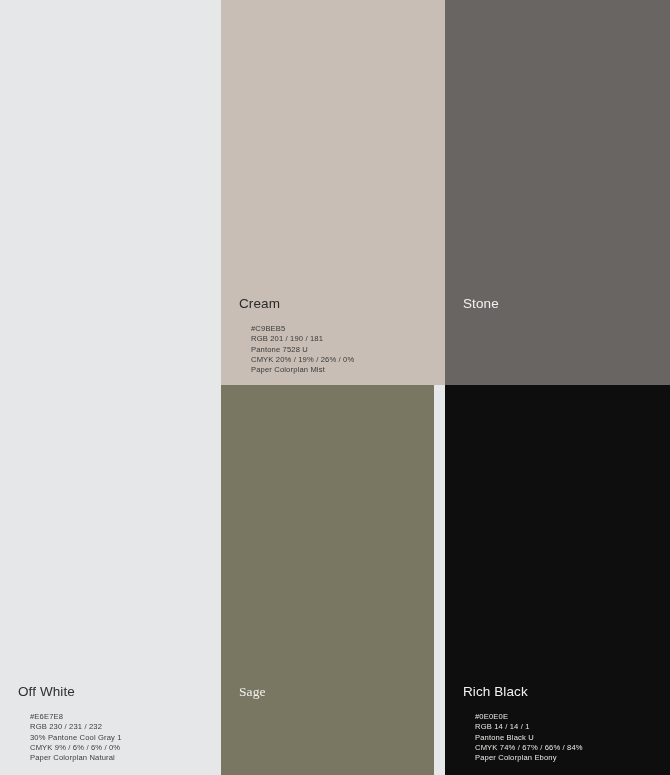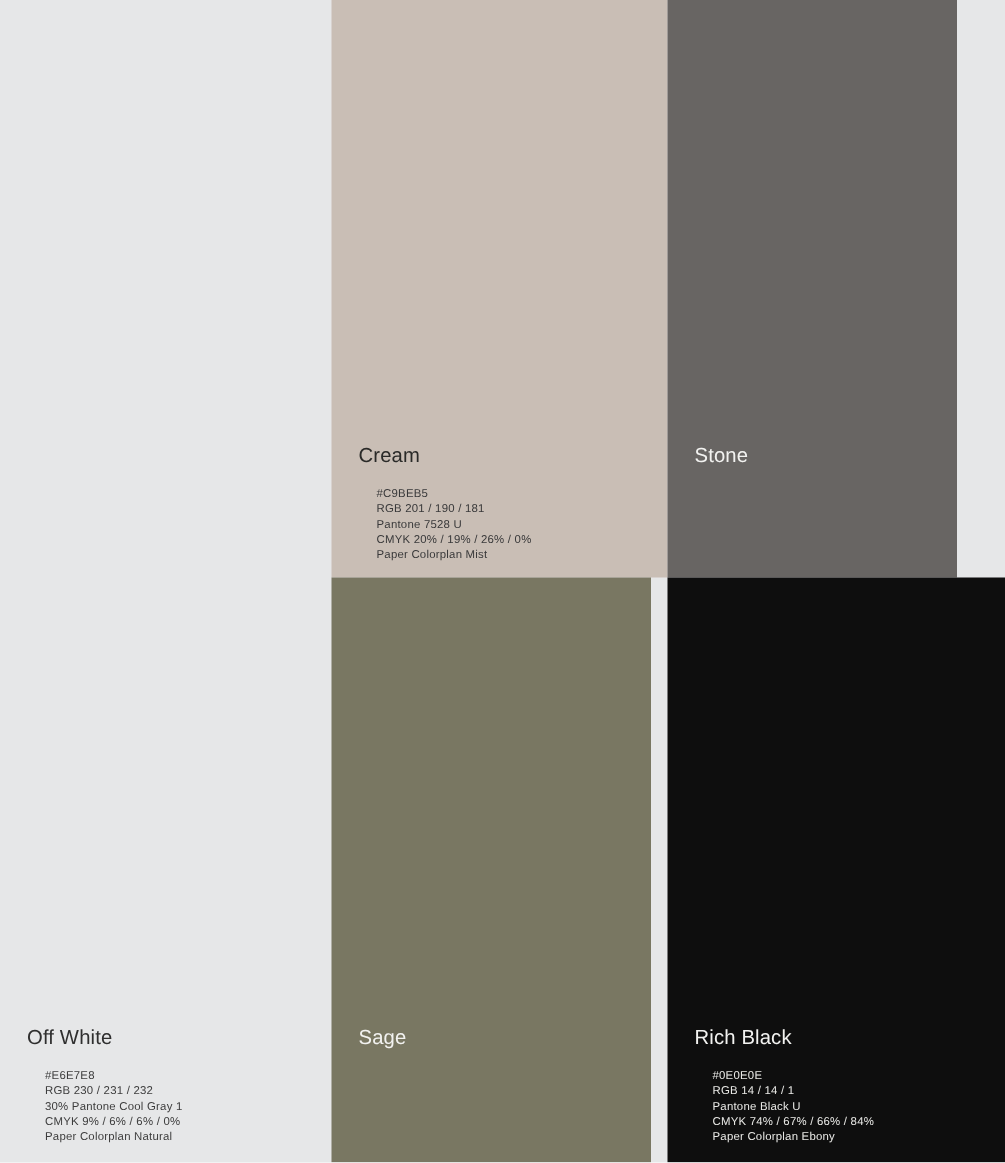--- a/index.html
+++ b/index.html
@@ -37,29 +37,30 @@
   .swatch--cream {
     left: 221px;
     top: 0;
     width: 224px;
     height: 385px;
   }
   
   .swatch--stone {
     left: 445px;
     top: 0;
-    width: 193px;
+    width: 225px;
     height: 385px;
   }
   
   .swatch--sage {
     left: 221px;
     top: 385px;
     width: 213px;
     height: 390px;
+    font-family: Liberation Serif, serif;
   }
   
   .swatch--richblack {
     left: 445px;
     top: 385px;
     width: 225px;
     height: 390px;
   }
 
   

